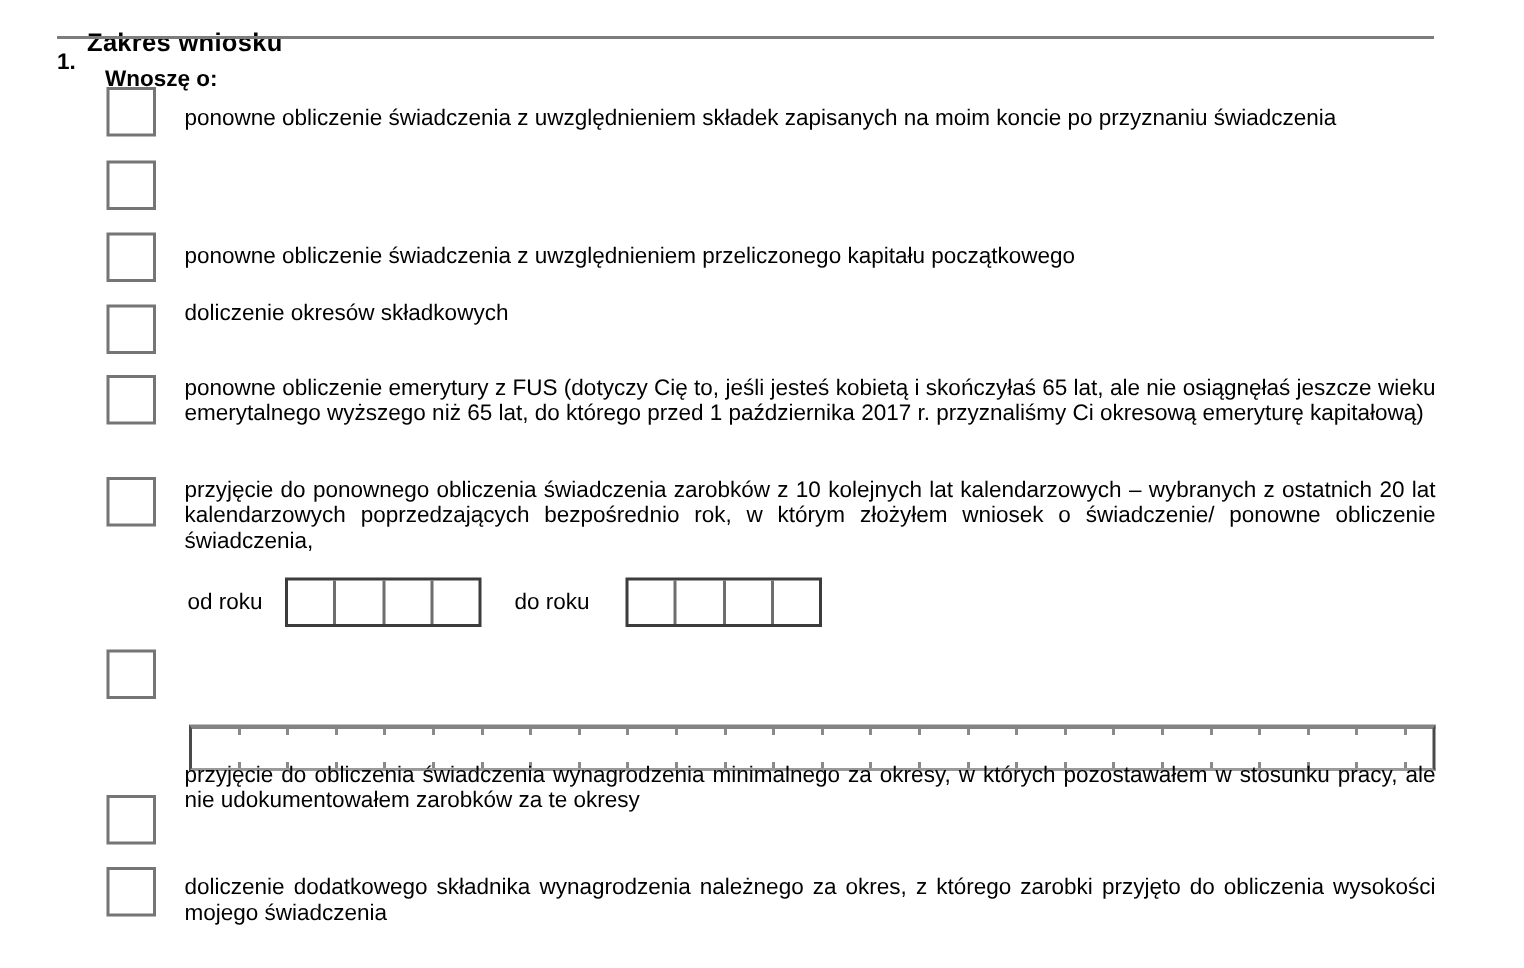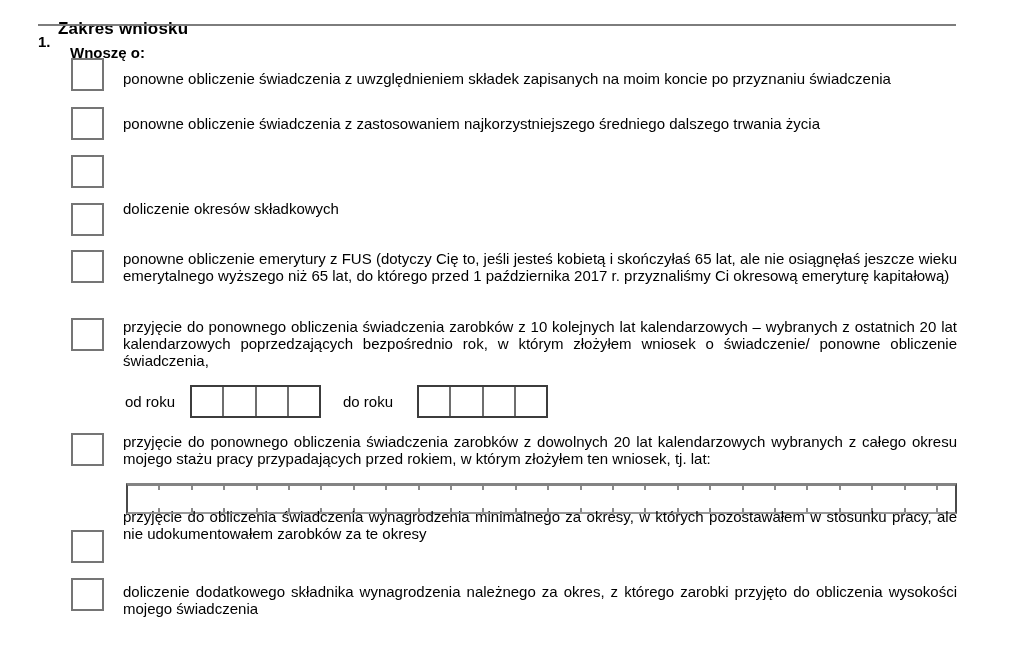--- a/index.html
+++ b/index.html
@@ -58,23 +58,23 @@
   <div class="title">Zakres wniosku</div>
   <div class="title-rule"></div>
 
   <div class="qnum">1.</div>
   <div class="qlabel">Wnoszę o:</div>
 
   <div class="cb" style="top:58px"></div>
   <div class="opt one-line" style="top:70px">ponowne obliczenie świadczenia z uwzględnieniem składek zapisanych na moim koncie po przyznaniu świadczenia</div>
 
   <div class="cb" style="top:107px"></div>
-  <div class="opt one-line" style="top:115px">ponowne obliczenie świadczenia z zastosowaniem najkorzystniejszego średniego dalszego trwania życia</div>
 
   <div class="cb" style="top:155px"></div>
+  <div class="opt one-line" style="top:162px">ponowne obliczenie świadczenia z uwzględnieniem przeliczonego kapitału początkowego</div>
 
   <div class="cb" style="top:203px"></div>
   <div class="opt one-line" style="top:200px">doliczenie okresów składkowych</div>
 
   <div class="cb" style="top:250px"></div>
   <div class="opt" style="top:250px">ponowne obliczenie emerytury z FUS (dotyczy Cię to, jeśli jesteś kobietą i skończyłaś 65 lat, ale nie osiągnęłaś jeszcze wieku emerytalnego wyższego niż 65 lat, do którego przed 1 października 2017 r. przyznaliśmy Ci okresową emeryturę kapitałową)</div>
 
   <div class="cb" style="top:318px"></div>
   <div class="opt" style="top:318px">przyjęcie do ponownego obliczenia świadczenia zarobków z 10 kolejnych lat kalendarzowych – wybranych z ostatnich 20 lat kalendarzowych poprzedzających bezpośrednio rok, w którym złożyłem wniosek o świadczenie/ ponowne obliczenie świadczenia,</div>
 
@@ -87,21 +87,20 @@
   </div>
   <div class="ylabel" style="left:343px">do roku</div>
   <div class="ybox" style="left:417px">
     <div class="ycell"></div>
     <div class="ycell"></div>
     <div class="ycell"></div>
     <div class="ycell"></div>
   </div>
 
   <div class="cb" style="top:433px"></div>
-  <div class="opt" style="top:433px">przyjęcie do ponownego obliczenia świadczenia zarobków z dowolnych 20 lat kalendarzowych wybranych z całego okresu mojego stażu pracy przypadających przed rokiem, w którym złożyłem ten wniosek, tj. lat:</div>
 
   <div class="comb">
     <span></span>
   </div>
 
   <div class="cb" style="top:530px"></div>
   <div class="opt" style="top:508px">przyjęcie do obliczenia  świadczenia wynagrodzenia minimalnego za okresy, w których pozostawałem w stosunku pracy, ale nie udokumentowałem zarobków za te okresy</div>
 
   <div class="cb" style="top:578px"></div>
   <div class="opt" style="top:583px">doliczenie dodatkowego składnika wynagrodzenia należnego za okres, z którego zarobki przyjęto do obliczenia wysokości mojego świadczenia</div>

